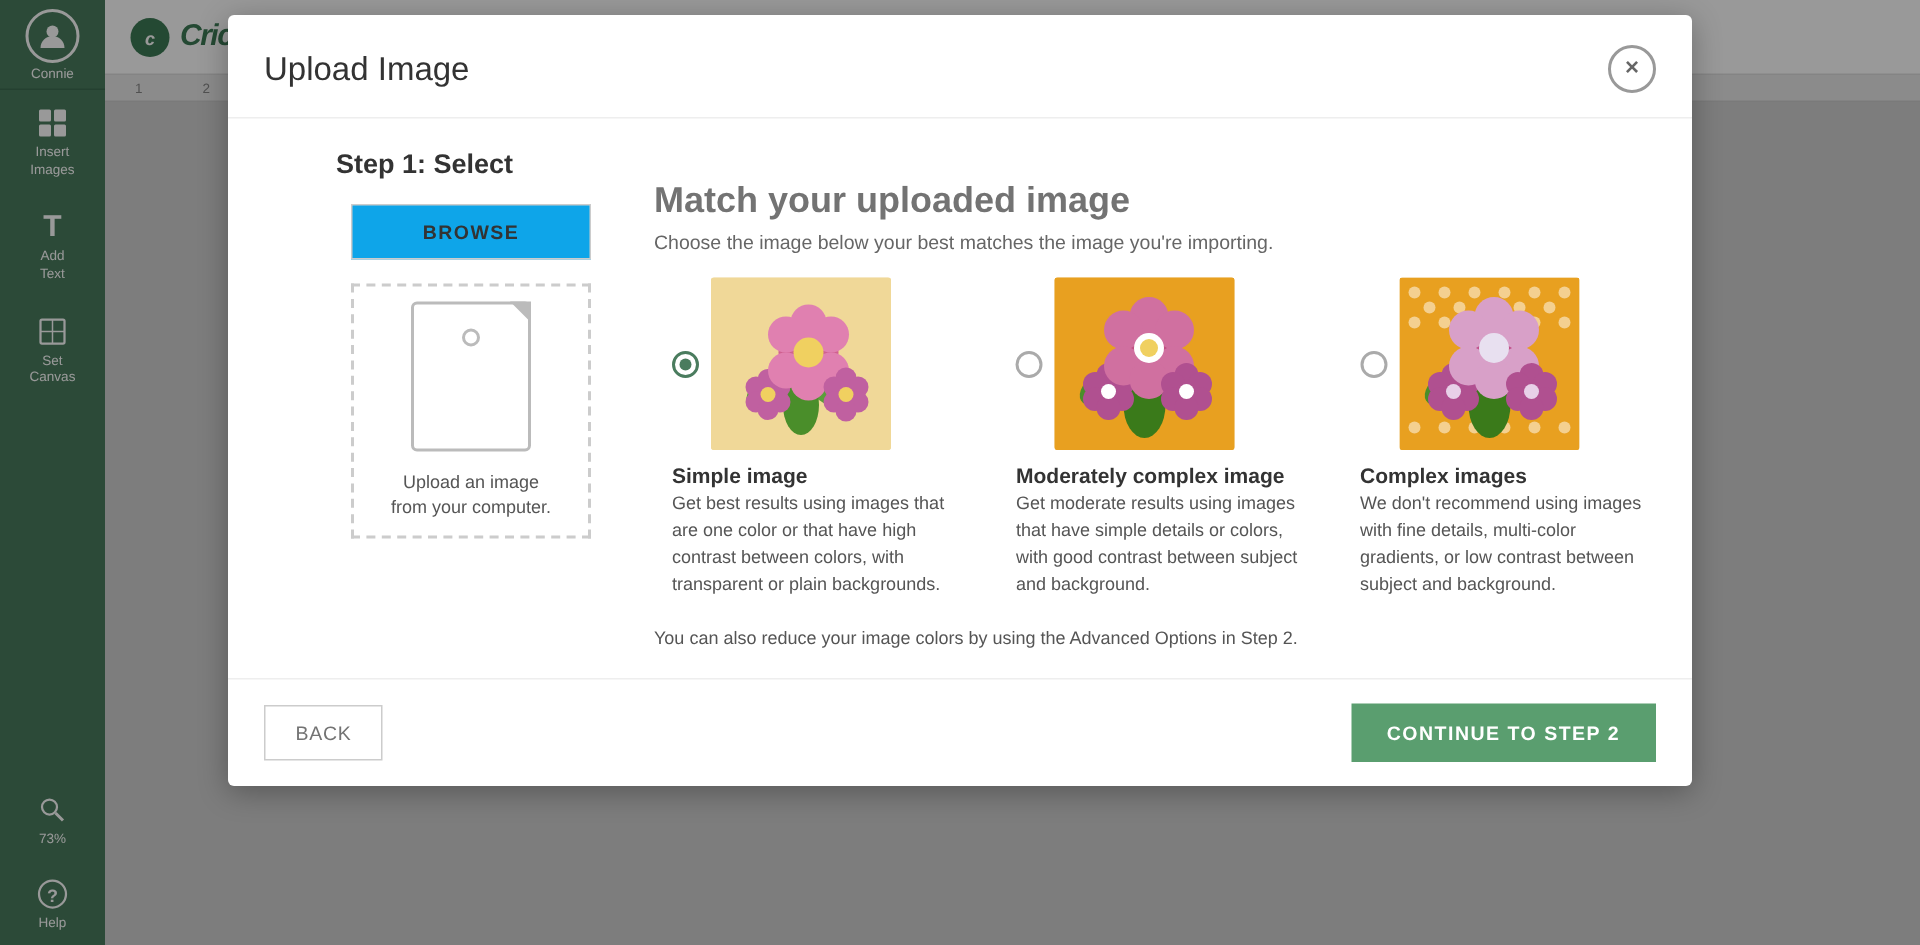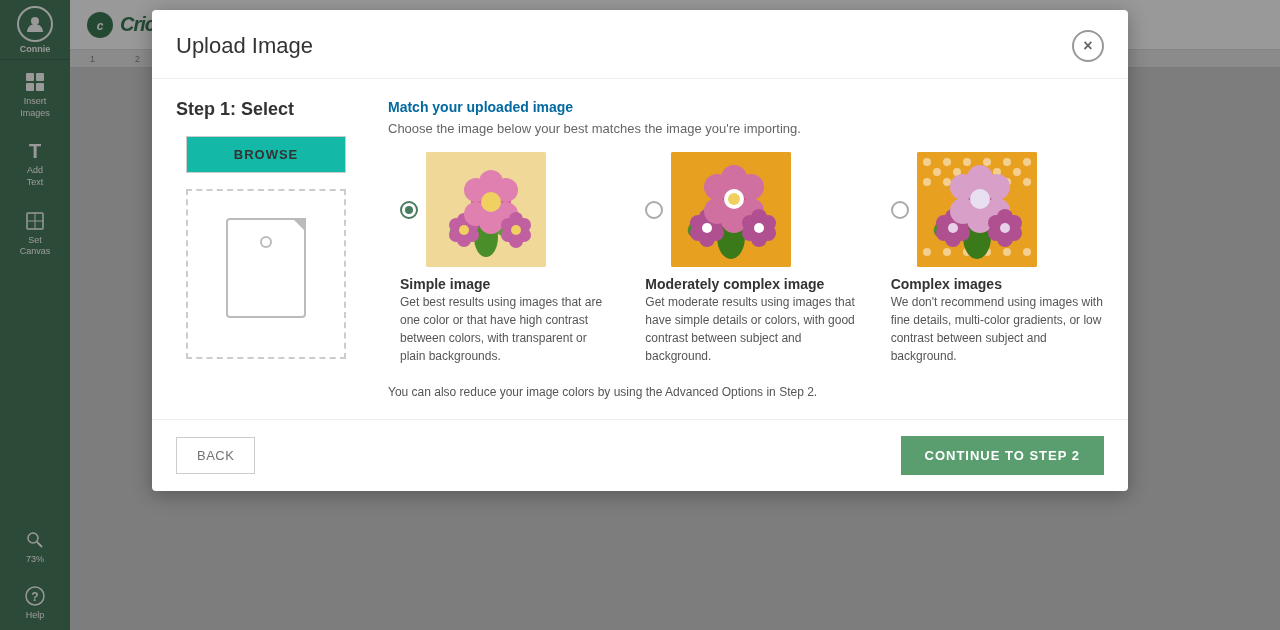--- a/index.html
+++ b/index.html
@@ -32,21 +32,20 @@
 
     .sidebar-logo {
       width: 70px;
       height: 60px;
       display: flex;
       flex-direction: column;
       align-items: center;
       justify-content: center;
       background: #4a7c5e;
       border-bottom: 1px solid #3d6b50;
-      font-weight: bold;
     }
 
     .sidebar-logo-icon {
       width: 36px;
       height: 36px;
       background: #4a7c5e;
       border-radius: 50%;
       border: 2px solid #fff;
       display: flex;
       align-items: center;
@@ -172,34 +171,35 @@
       flex: 1;
     }
 
     
     .left-panel {
       display: flex;
       flex-direction: column;
       align-items: center;
       gap: 16px;
       min-width: 180px;
+      margin-left: 48px;
     }
 
     .step-title {
       font-size: 18px;
       font-weight: 600;
       color: #333;
       align-self: flex-start;
     }
 
     .browse-btn {
       width: 160px;
       padding: 10px 20px;
       border: 1px solid #ccc;
-      background: #14b8a6;
+      background: #0ea5e9;
       font-size: 13px;
       font-weight: 600;
       letter-spacing: 1px;
       cursor: pointer;
       color: #333;
     }
 
     .upload-preview {
       width: 160px;
       height: 170px;
@@ -254,23 +254,24 @@
 
     
     .right-panel {
       flex: 1;
       display: flex;
       flex-direction: column;
       gap: 12px;
     }
 
     .match-title {
-      font-size: 14px;
+      font-size: 24px;
       font-weight: 600;
-      color: #0369a1;
+      color: #737373;
+      margin-top: 21px;
     }
 
     .match-subtitle {
       font-size: 13px;
       color: #666;
       margin-top: -6px;
     }
 
     .image-options {
       display: flex;
@@ -509,20 +510,21 @@
 
     <div class="modal-body">
 
       <div class="left-panel">
         <h3 class="step-title">Step 1: Select</h3>
         <button class="browse-btn">BROWSE</button>
         <div class="upload-preview">
           <div class="upload-preview-icon">
             <div class="upload-circle"></div>
           </div>
+          <span class="upload-label">Upload an image<br>from your computer.</span>
         </div>
       </div>
 
       <div class="right-panel">
         <h3 class="match-title">Match your uploaded image</h3>
         <p class="match-subtitle">Choose the image below your best matches the image you're importing.</p>
 
         <div class="image-options">
 
           <div class="image-option">

